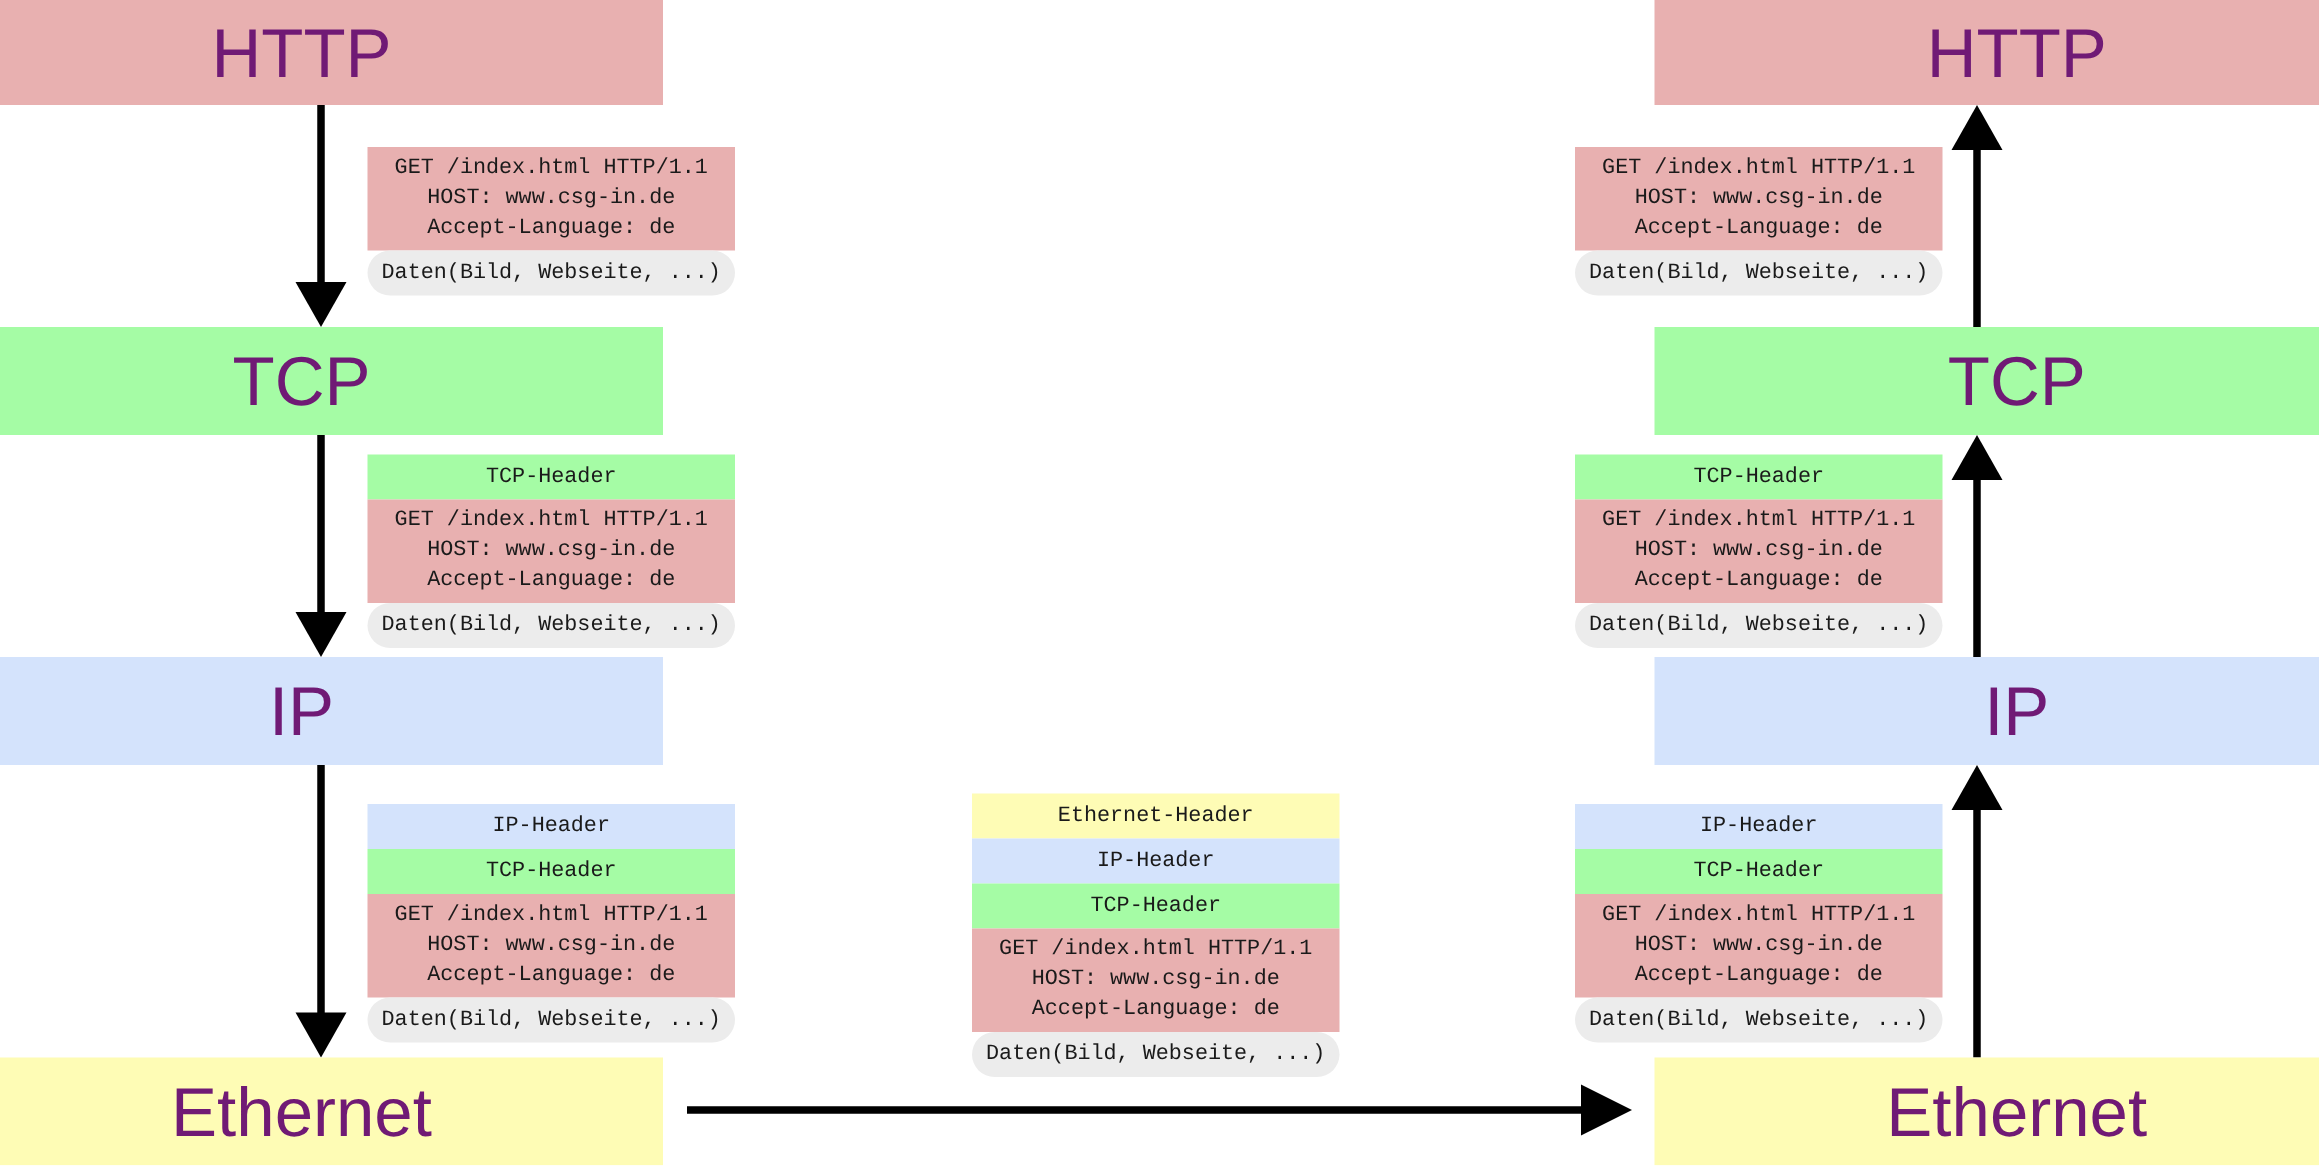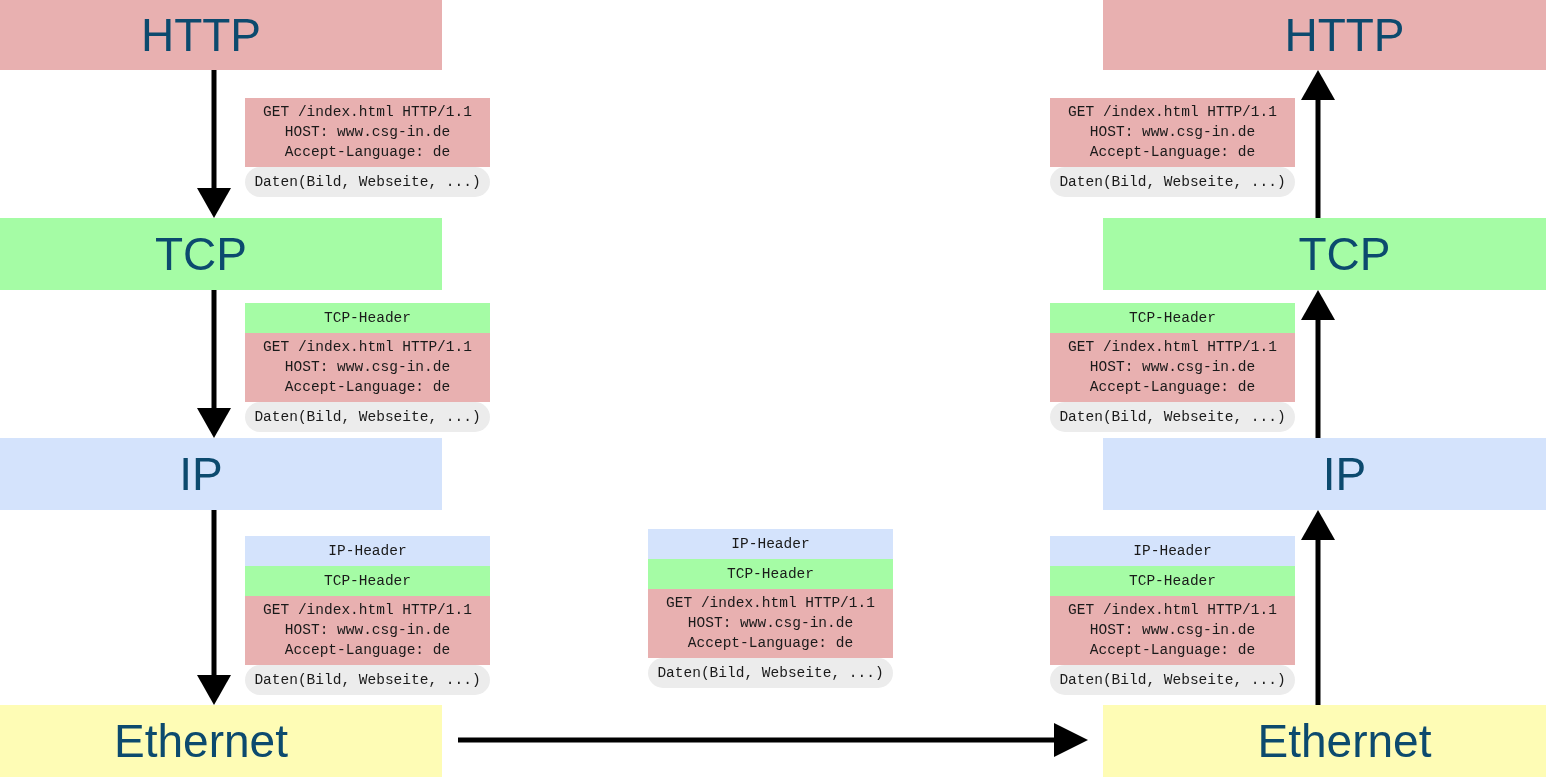--- a/index.html
+++ b/index.html
@@ -21,21 +21,21 @@
     position: absolute;
     display: flex;
     align-items: center;
     justify-content: center;
     box-sizing: border-box;
   }
   .layer-bar .layer-label {
     font-family: "Liberation Sans", sans-serif;
     font-size: 46px;
     line-height: 1;
-    color: #0c4a6e;
+    color: #701a75;
     letter-spacing: 0px;
     white-space: nowrap;
   }
 
   
   .layer-bar.left  { left: -40px; width: 482px; }
   .layer-bar.right { left: 1103px; width: 483px; }
 
   .row-http { top: 0px;   height: 70px; }
   .row-tcp  { top: 218px; height: 72px; }
@@ -121,20 +121,21 @@
   <div class="packet" style="left:245px; top:536px;">
     <div class="seg one-line c-ip">IP-Header</div>
     <div class="seg one-line c-tcp">TCP-Header</div>
     <div class="seg c-http">GET /index.html HTTP/1.1
 HOST: www.csg-in.de
 Accept-Language: de</div>
     <div class="seg one-line c-data">Daten(Bild, Webseite, ...)</div>
   </div>
 
   <div class="packet" style="left:648px; top:529px;">
+    <div class="seg one-line c-eth">Ethernet-Header</div>
     <div class="seg one-line c-ip">IP-Header</div>
     <div class="seg one-line c-tcp">TCP-Header</div>
     <div class="seg c-http">GET /index.html HTTP/1.1
 HOST: www.csg-in.de
 Accept-Language: de</div>
     <div class="seg one-line c-data">Daten(Bild, Webseite, ...)</div>
   </div>
 
   <div class="packet" style="left:1050px; top:98px;">
     <div class="seg c-http">GET /index.html HTTP/1.1

